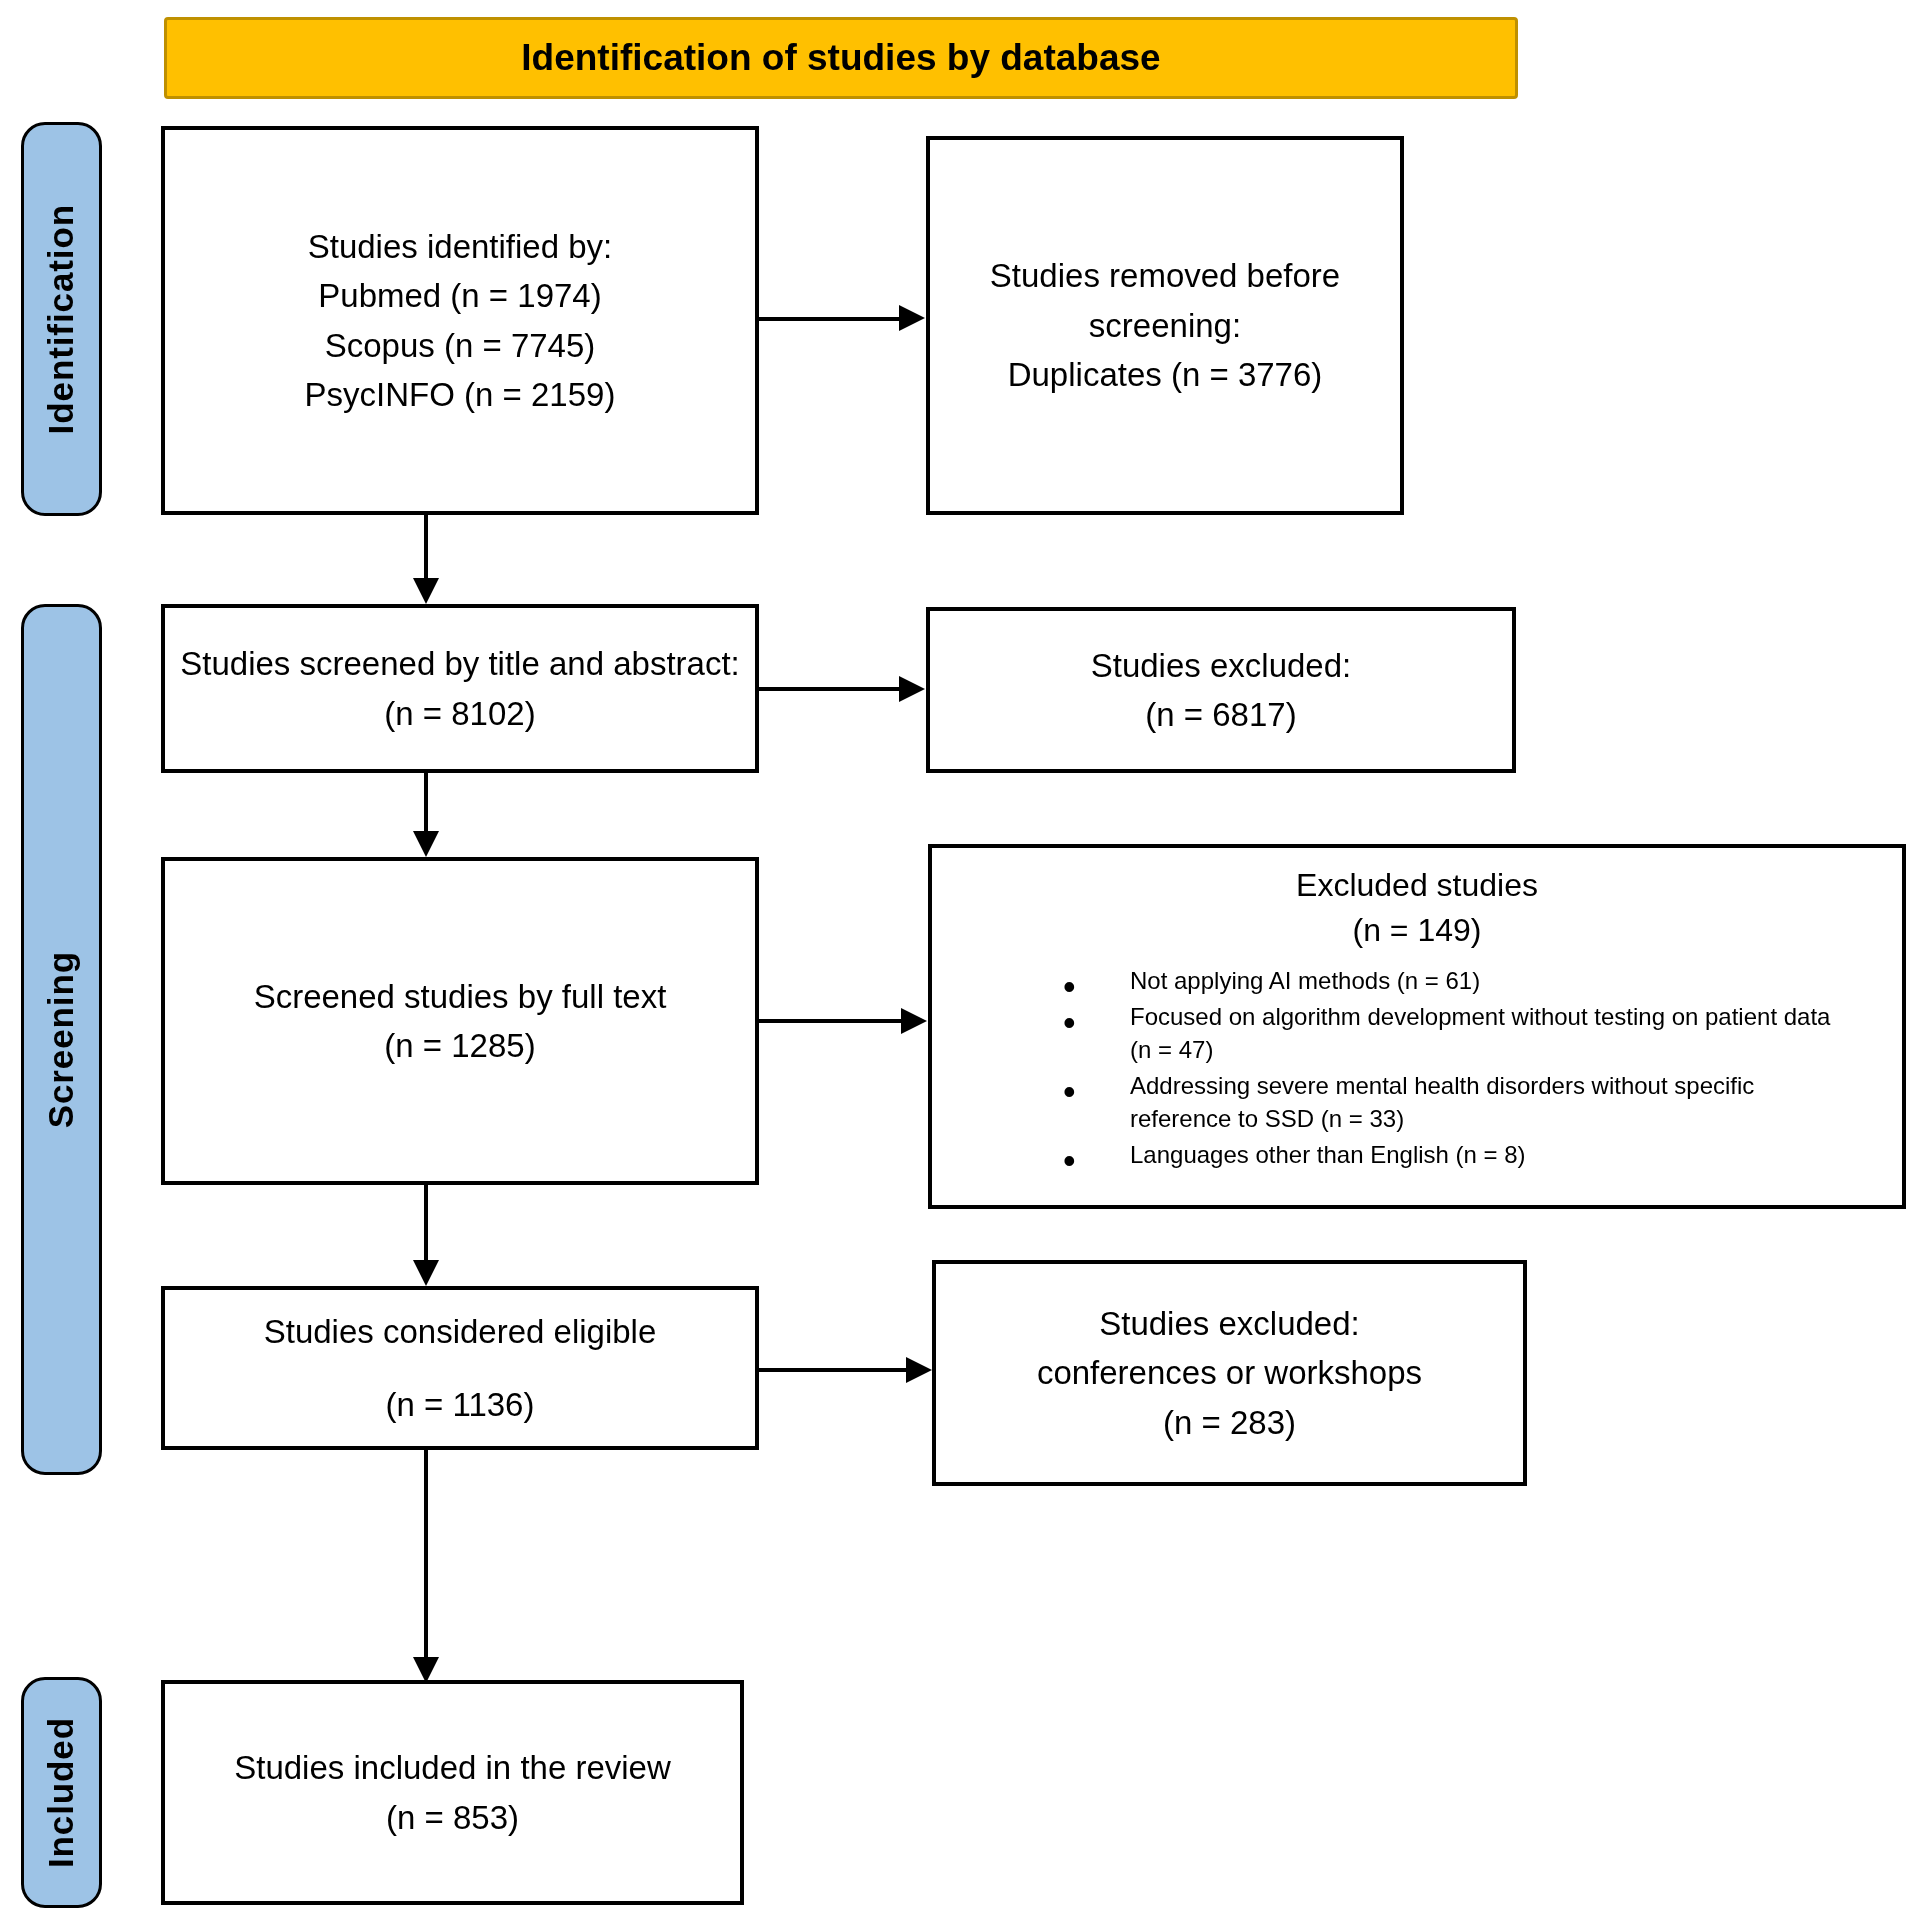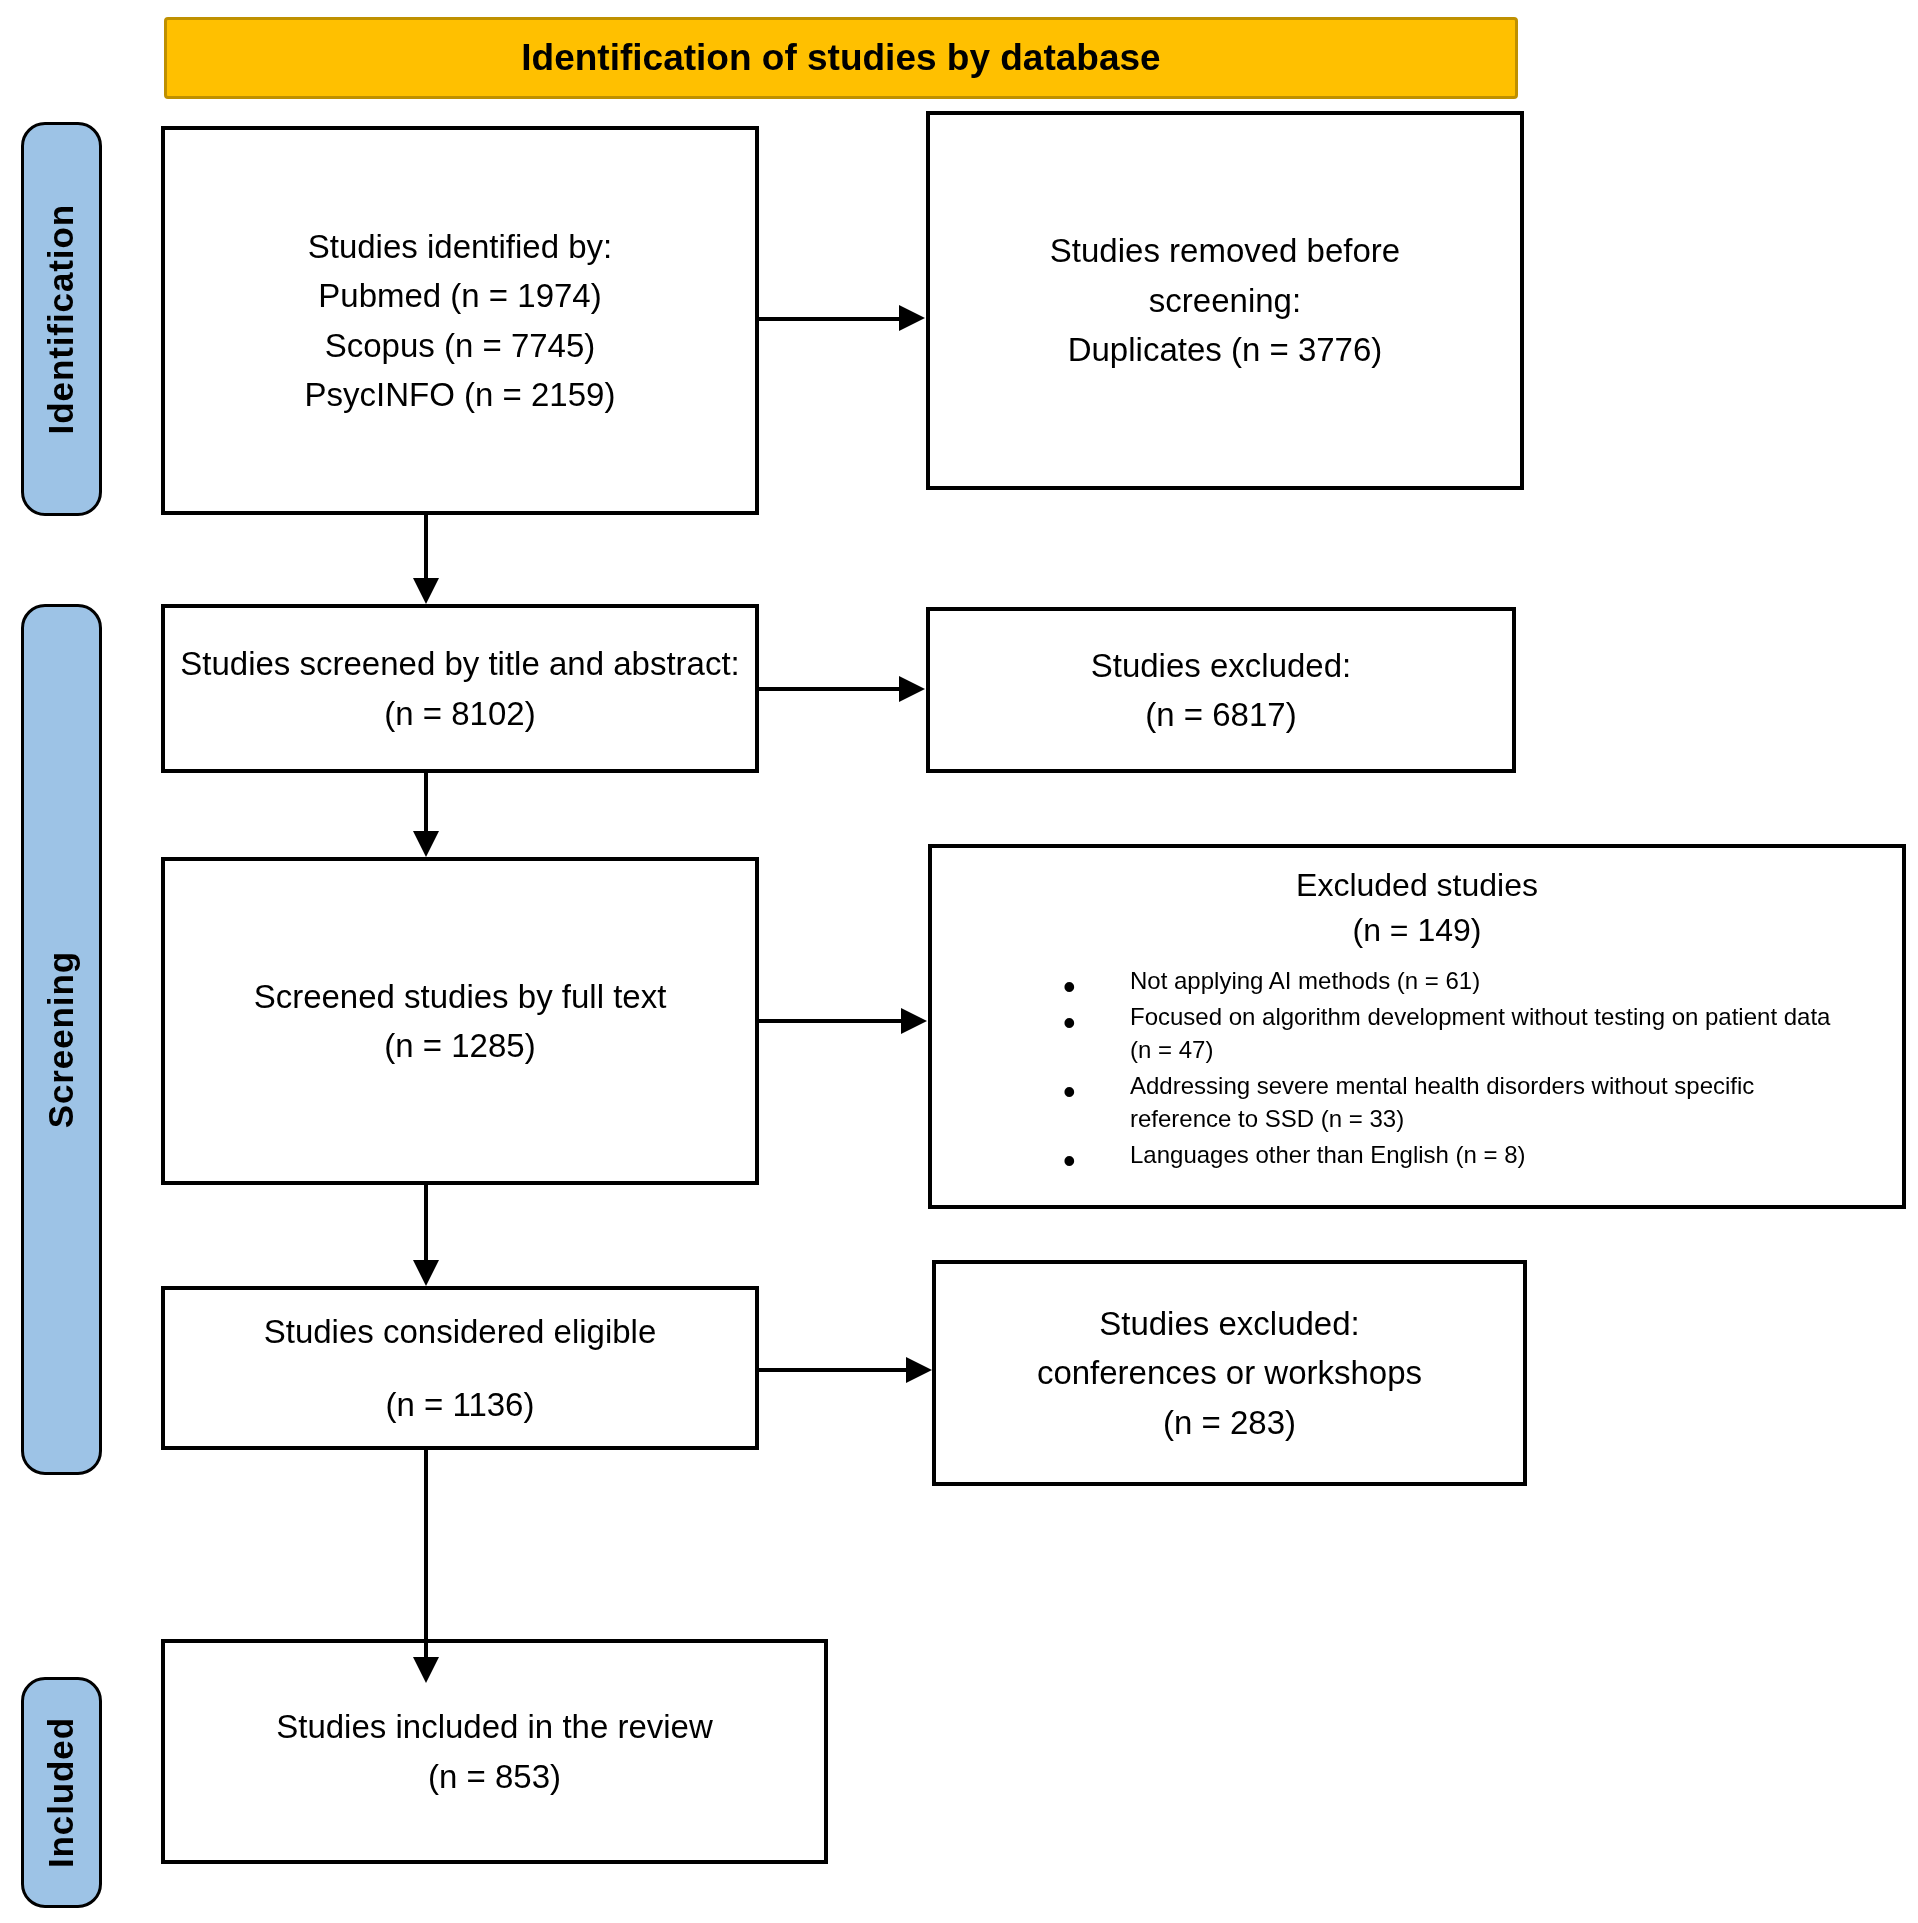--- a/index.html
+++ b/index.html
@@ -59,23 +59,23 @@
     align-items: center; justify-content: center;
     text-align: center;
     font-size: 33px; line-height: 1.5;
   }
   .box .ln { display: block; }
 
   #box-identified   { left: 161px; top: 126px;  width: 598px;  height: 389px; }
   #box-screened-ta  { left: 161px; top: 604px;  width: 598px;  height: 169px; }
   #box-fulltext     { left: 161px; top: 857px;  width: 598px;  height: 328px; }
   #box-eligible     { left: 161px; top: 1286px; width: 598px;  height: 164px; gap: 24px; }
-  #box-included     { left: 161px; top: 1639px; width: 667px;  height: 225px; }
-
-  #box-removed      { left: 926px; top: 111px;  width: 598px;  height: 379px; }
+  #box-included     { left: 161px; top: 1680px; width: 583px;  height: 225px; }
+
+  #box-removed      { left: 926px; top: 136px;  width: 478px;  height: 379px; }
   #box-excluded-ta  { left: 926px; top: 607px;  width: 590px;  height: 166px; }
   #box-excluded-ft  { left: 928px; top: 844px;  width: 978px; height: 365px;
                       justify-content: flex-start; padding: 15px 26px 9.4px; }
   #box-excluded-conf{ left: 932px; top: 1260px; width: 595px;  height: 226px; }
 
   #box-removed .ln.wrap-narrow { max-width: 412px; }
 
   .bigbox-header { width: 100%; text-align: center; font-size: 32px; line-height: 1.42; }
   ul.bullets {
     list-style: none;

